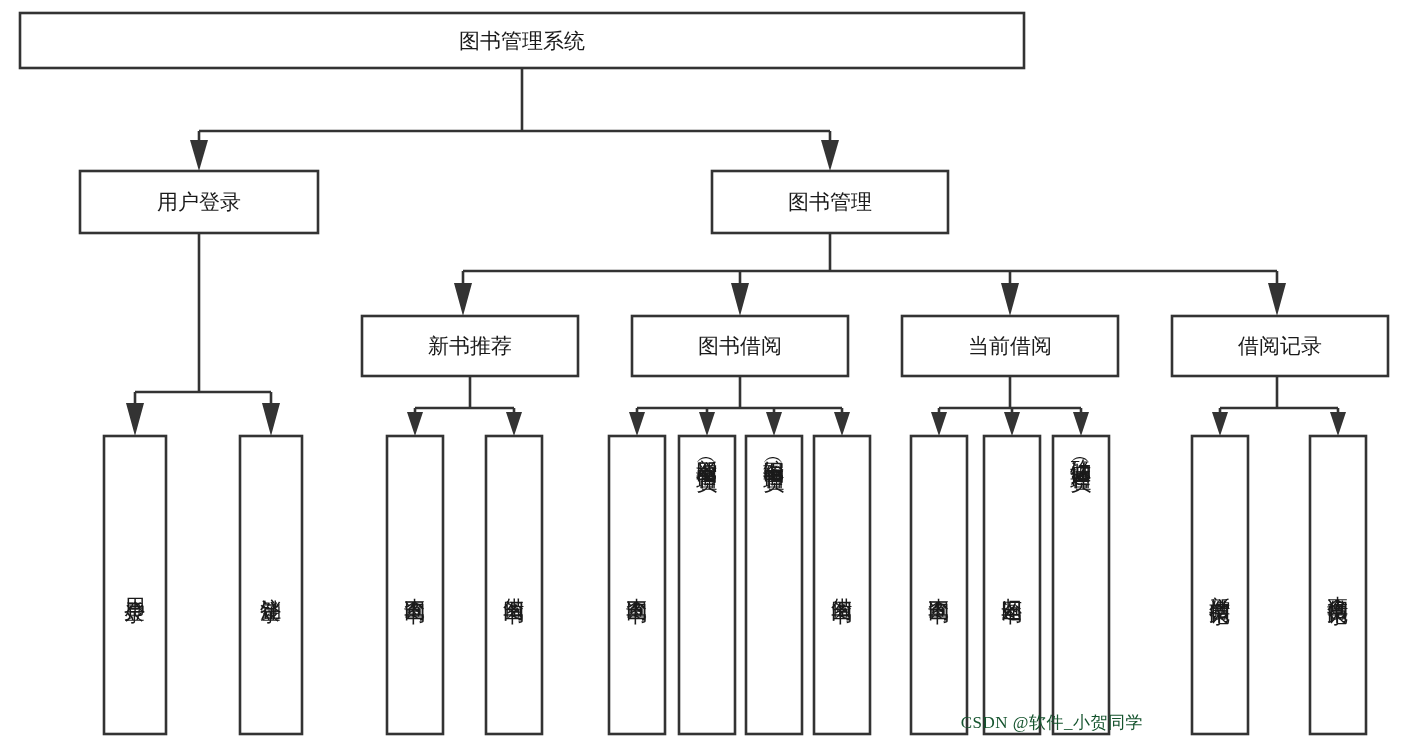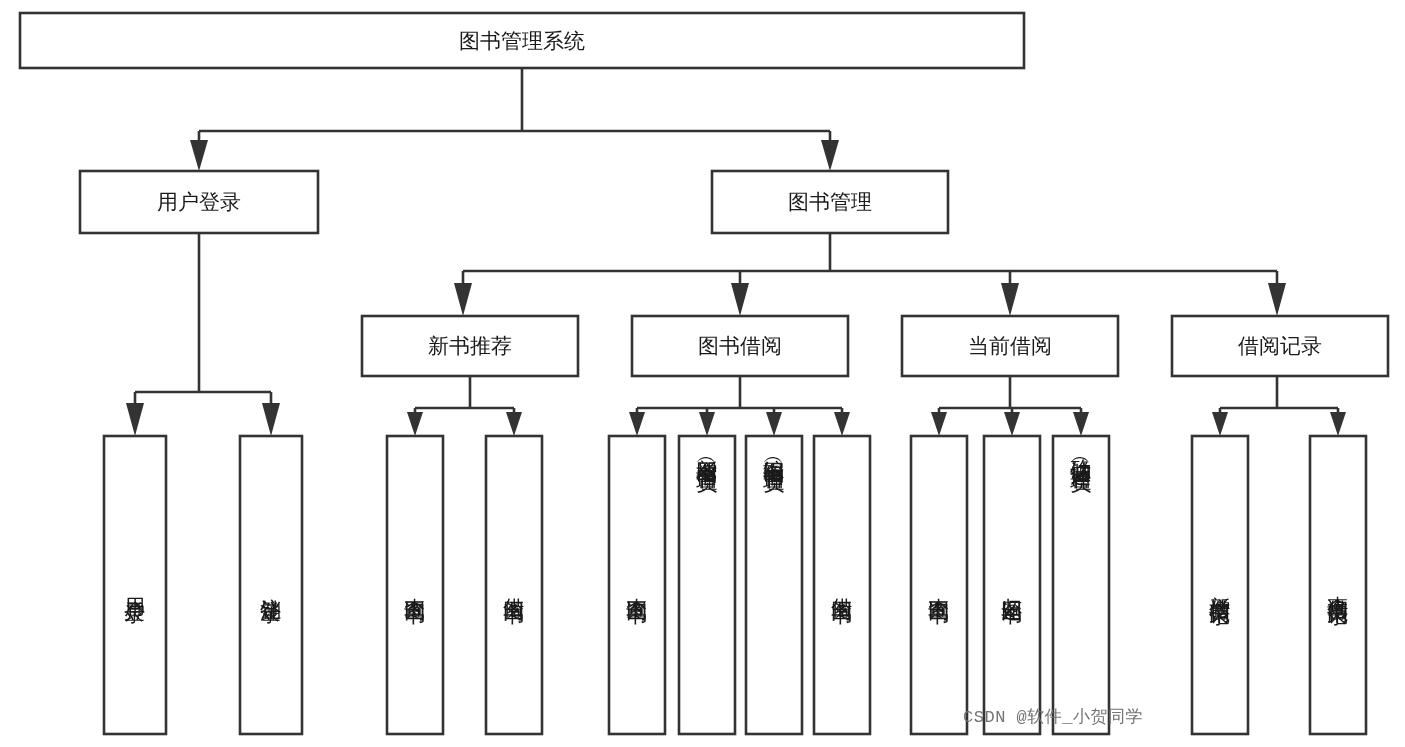--- a/index.html
+++ b/index.html
@@ -64,24 +64,24 @@
     font-size: 21px;
     line-height: 1.02;
     color: #1a1a1a;
     letter-spacing: 2px;
     text-align: center;
     white-space: nowrap;
   }
   .watermark {
     position: absolute;
     right: 8px;
-    bottom: 19px;
-    font-family: Liberation Mono, monospace;
+    bottom: 13px;
+    font-family: Liberation Serif, serif;
     font-size: 17px;
-    color: #737373;
+    color: #14532d;
     letter-spacing: 0.5px;
     white-space: nowrap;
   }
 </style>
 </head>
 <body>
 
 <div id="diagram-root">
 
   <svg class="diagram-canvas" viewBox="0 0 1405 747">

